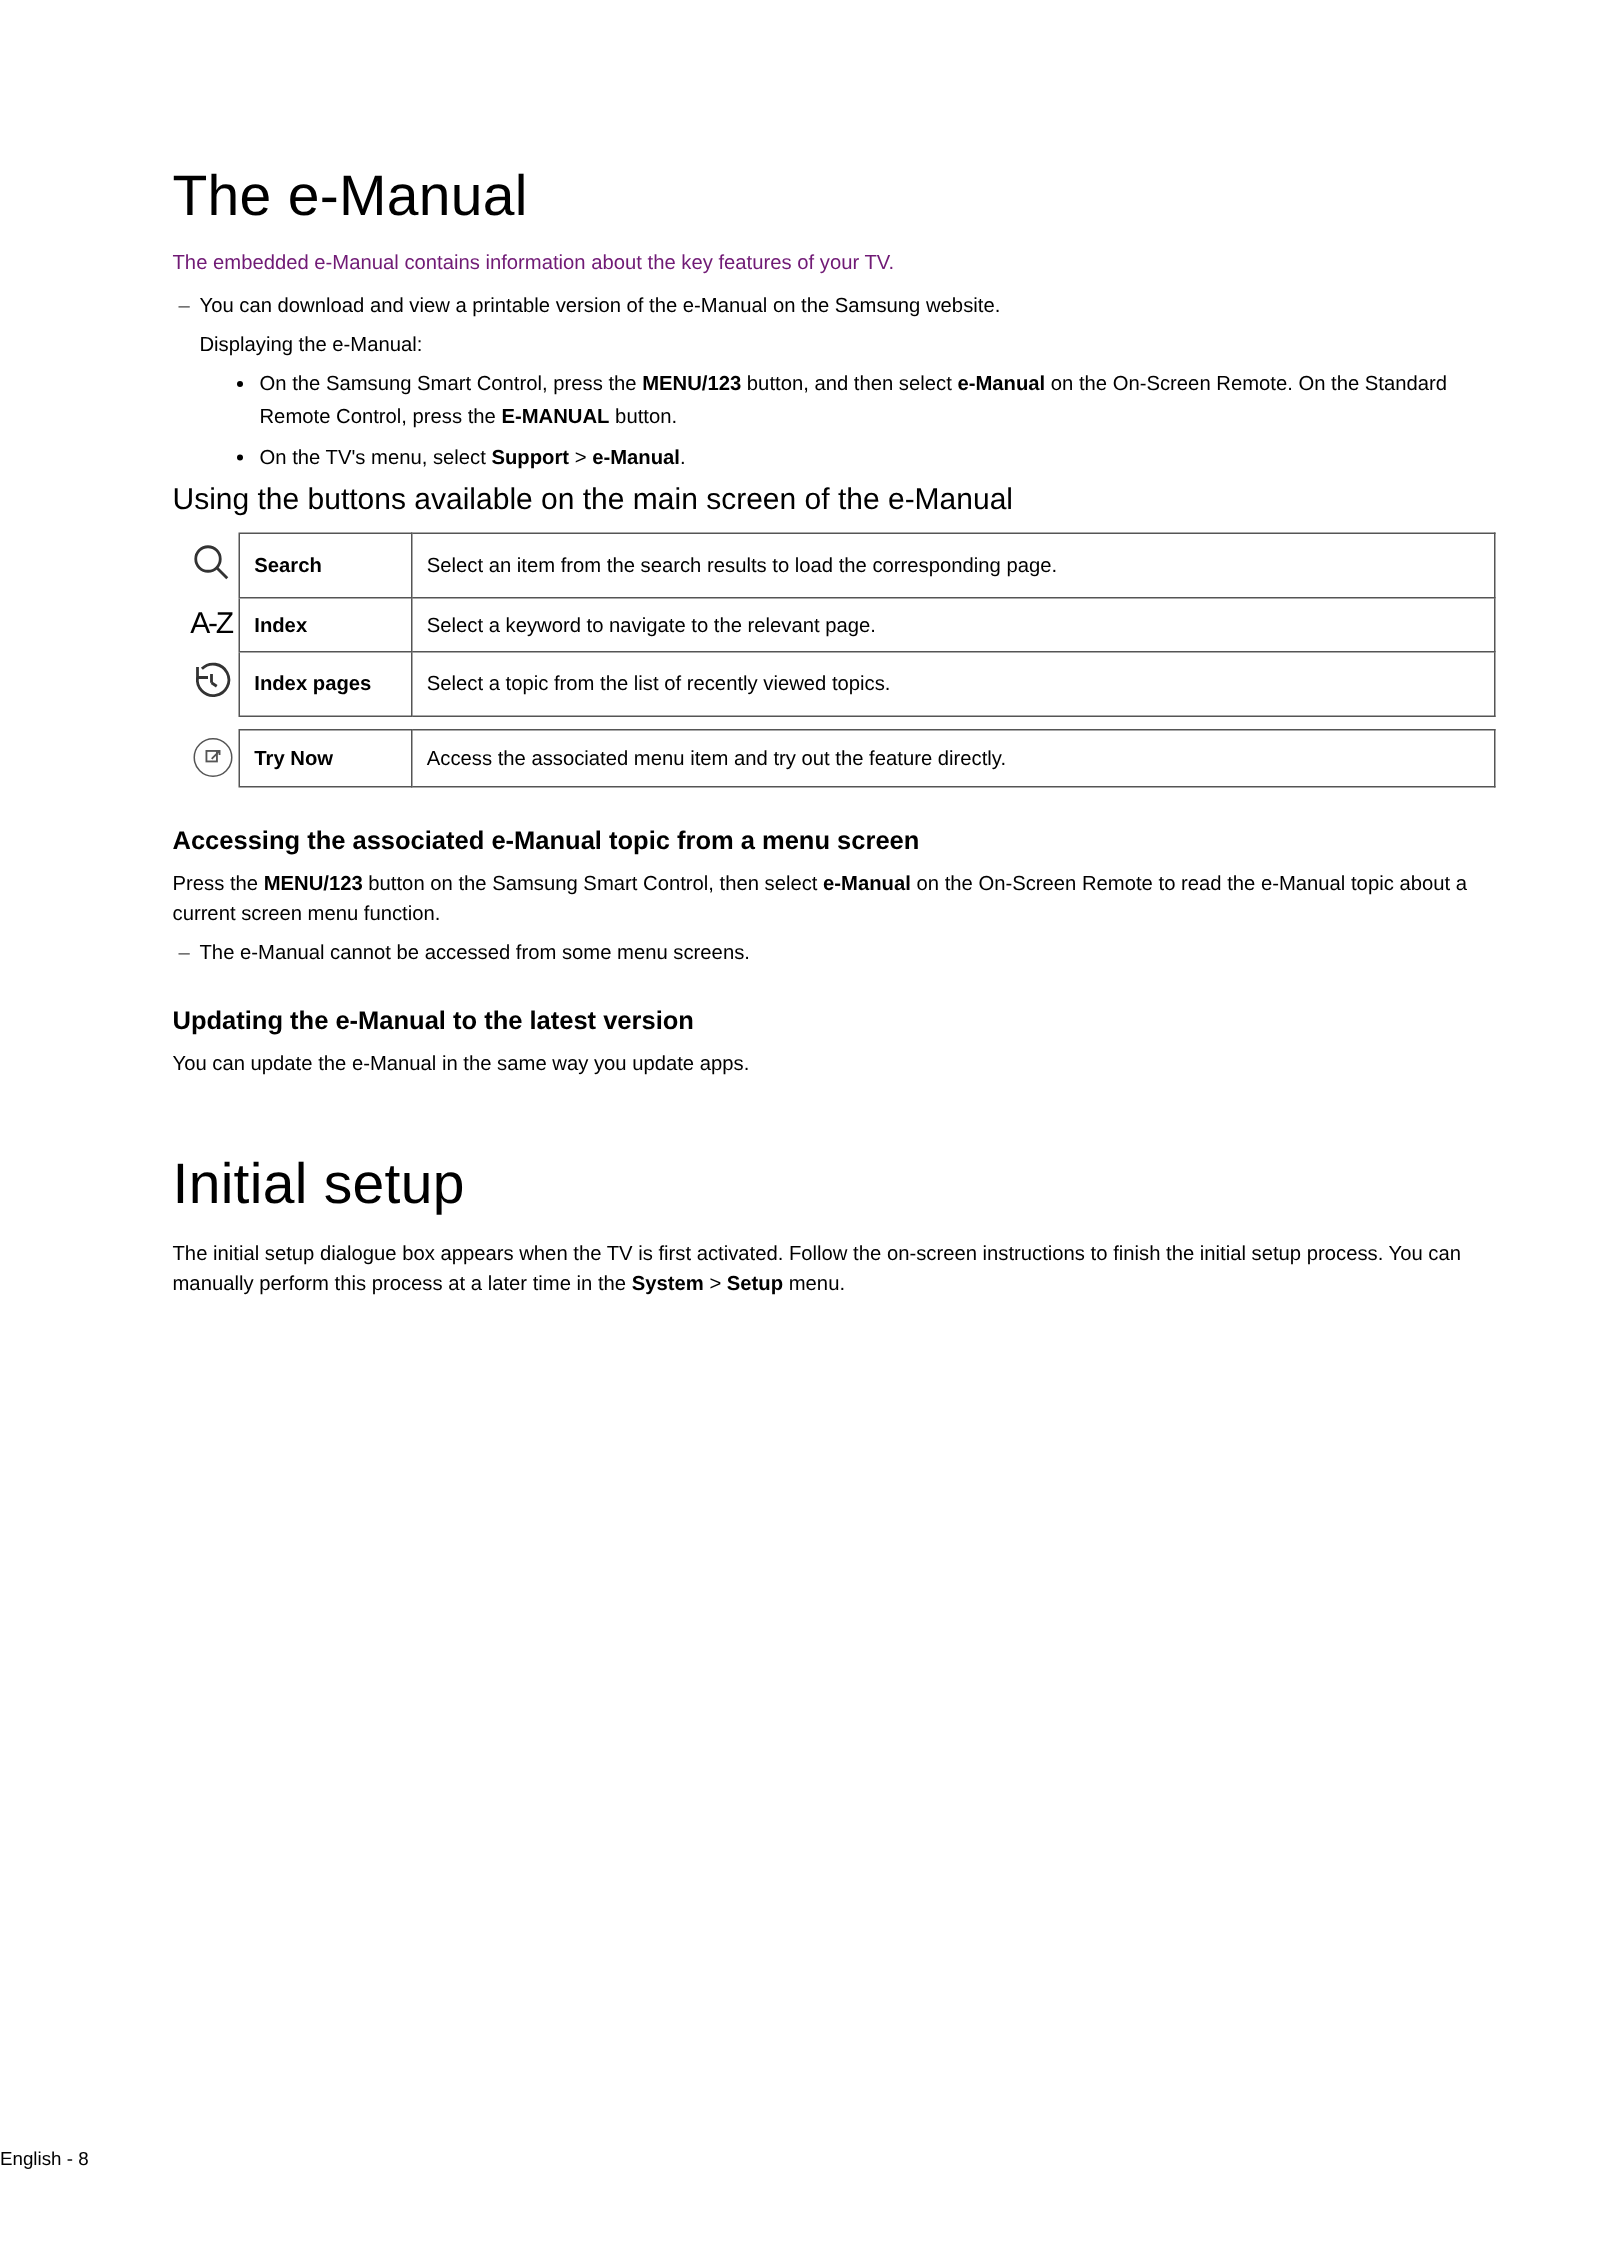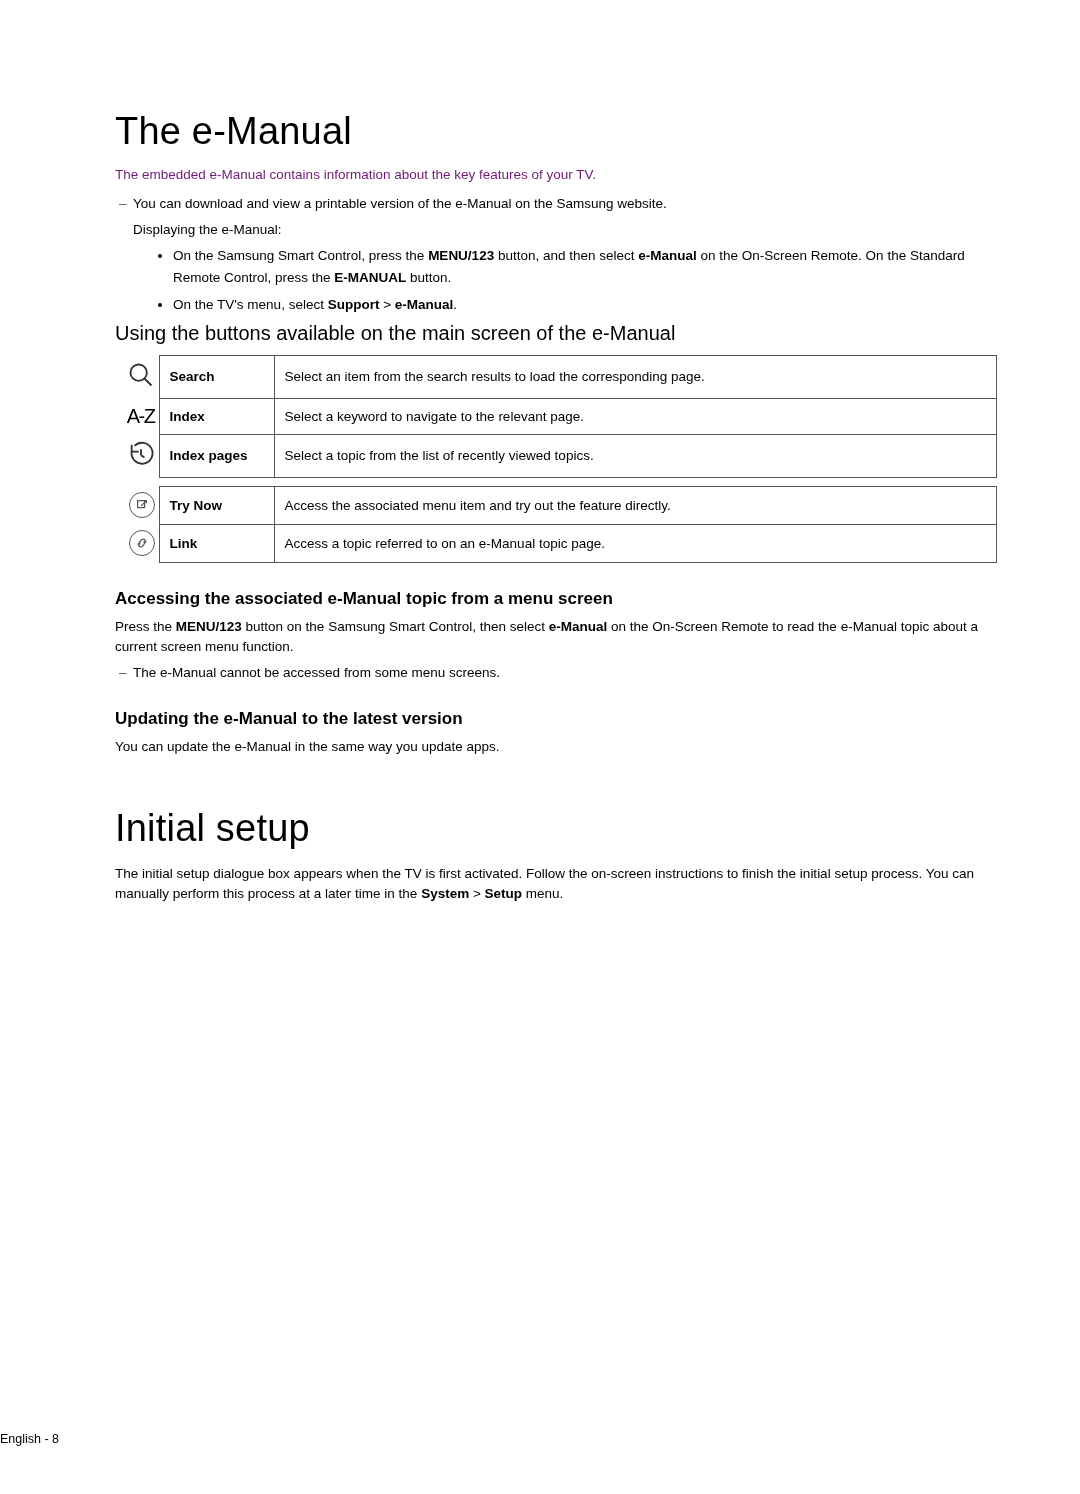--- a/index.html
+++ b/index.html
@@ -99,32 +99,20 @@
               <svg viewBox="0 0 16 16" fill="none" stroke="#555" stroke-width="1.4">
                 <rect x="3" y="3" width="8" height="8"></rect>
                 <path d="M7 9 L13 3"></path>
                 <path d="M10 3 h3 v3"></path>
               </svg>
             </span>
       </td>
       <td class="label">Try Now</td>
       <td class="desc">Access the associated menu item and try out the feature directly.</td>
     </tr>
-    <tr>
-      <td class="icon">
-        <span class="icon-circle">
-              <svg viewBox="0 0 16 16" fill="none" stroke="#555" stroke-width="1.4">
-                <path d="M6 10 a3 3 0 0 1 0-4 l2-2 a3 3 0 0 1 4 4"></path>
-                <path d="M10 6 a3 3 0 0 1 0 4 l-2 2 a3 3 0 0 1 -4 -4"></path>
-              </svg>
-            </span>
-      </td>
-      <td class="label">Link</td>
-      <td class="desc">Access a topic referred to on an e-Manual topic page.</td>
-    </tr>
   </tbody>
     </table>
 
   <h2 class="sub2">Accessing the associated e-Manual topic from a menu screen</h2>
   <p class="para">
     <span>Press the </span><span class="bold">MENU/123</span><span> button on the Samsung Smart Control, then select </span><span class="bold">e-Manual</span><span> on the On-Screen Remote to read the e-Manual topic about a current screen menu function.</span>
   </p>
   <div class="dash-item">
     <span>The e-Manual cannot be accessed from some menu screens.</span>
   </div>

